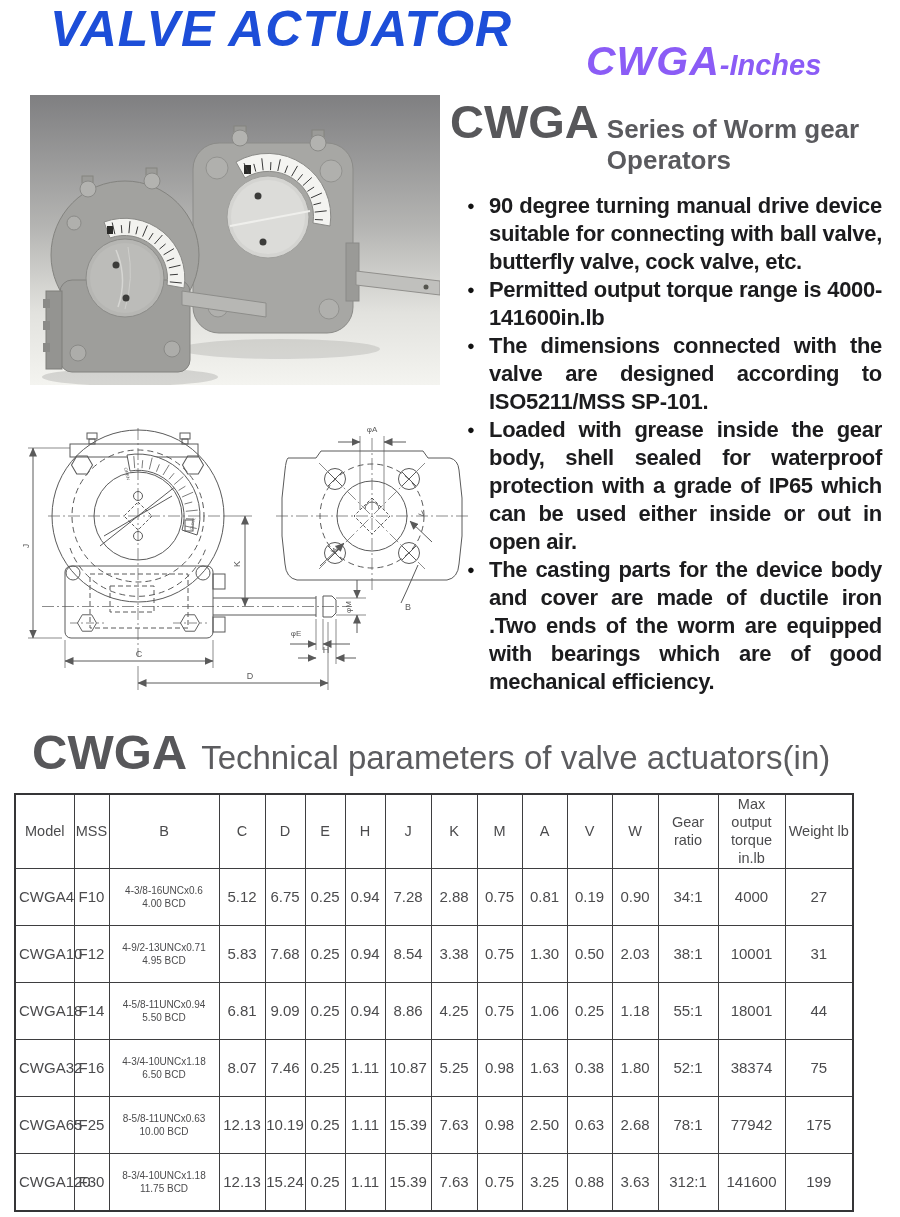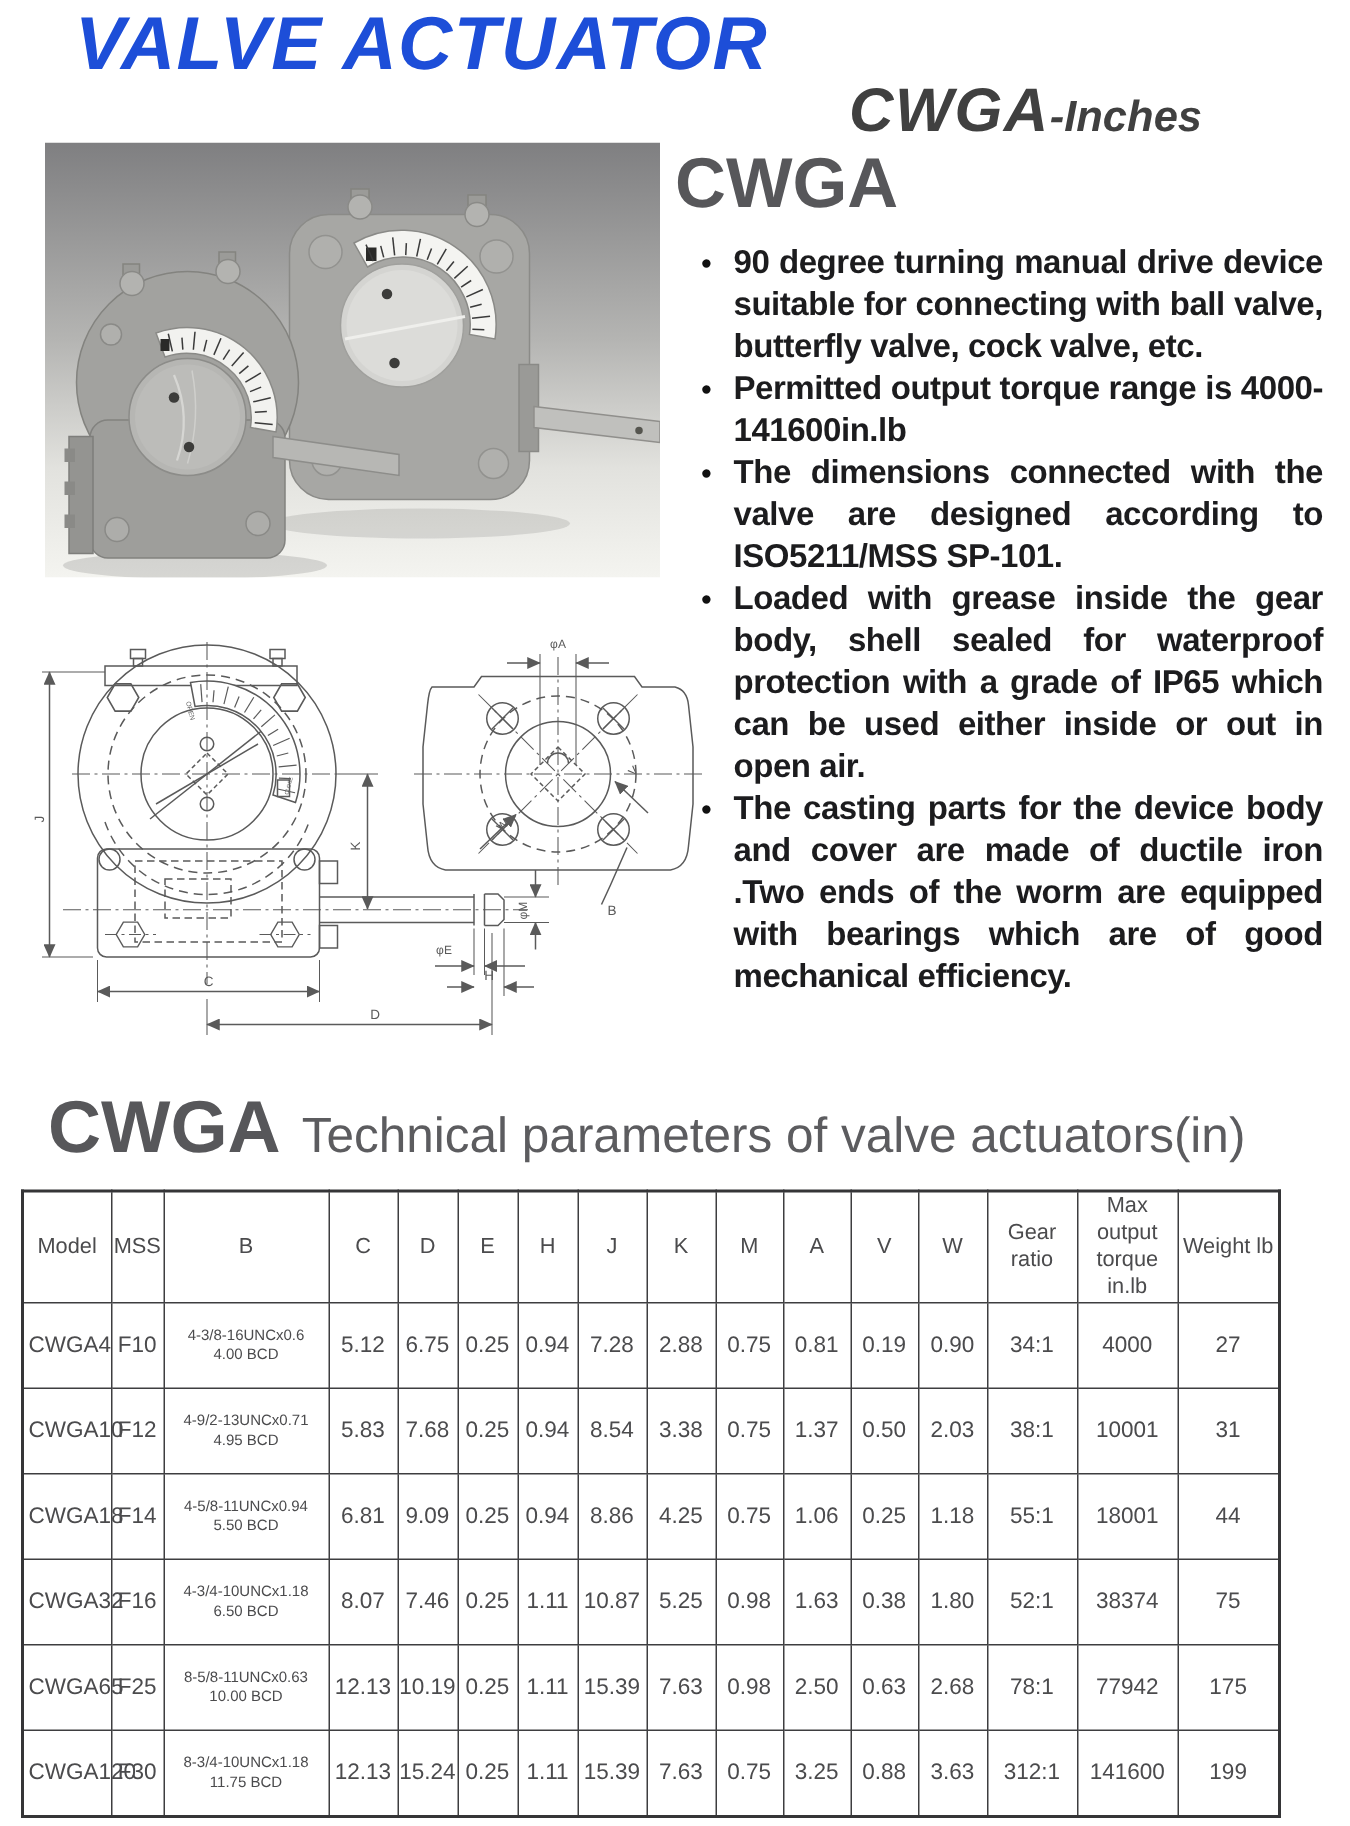--- a/index.html
+++ b/index.html
@@ -2,22 +2,22 @@
 <html><head>
 <meta charset="utf-8">
 <style>
   html,body{margin:0;padding:0;background:#fff;}
   .page{position:relative;width:900px;height:1217px;background:#fff;overflow:hidden;
         font-family:"Liberation Sans",sans-serif;}
 
   
   .main-title{position:absolute;left:50px;top:0px;font-size:50px;font-weight:bold;
               font-style:italic;color:#1d4ed8;letter-spacing:1px;white-space:nowrap;}
-  .subtitle{position:absolute;left:566px;top:38px;font-style:italic;font-weight:bold;
-            color:#404040;white-space:nowrap;margin-top:12px;}
+  .subtitle{position:absolute;left:586px;top:38px;font-style:italic;font-weight:bold;
+            color:#8b5cf6;white-space:nowrap;}
   .subtitle .big{font-size:41px;letter-spacing:1px;}
   .subtitle .small{font-size:29px;}
 
   
   .photo{position:absolute;left:30px;top:95px;width:410px;height:290px;}
 
   
   .intro{position:absolute;left:450px;top:98px;width:432px;}
   .intro-heading{display:flex;align-items:baseline;color:#57575a;margin:0;}
   .brand{font-size:47px;font-weight:bold;line-height:1;}
@@ -145,20 +145,21 @@
           <line x1="138.8" y1="172.9" x2="150.5" y2="170.2" stroke="#3a3a3a" stroke-width="1"></line>
           <line x1="139.9" y1="179.9" x2="147.9" y2="179.3" stroke="#3a3a3a" stroke-width="1"></line>
           <line x1="139.8" y1="186.9" x2="151.8" y2="188.0" stroke="#3a3a3a" stroke-width="1"></line>
         </g>
     </g>
   </svg>
 
   <div class="intro">
     <h2 class="intro-heading">
       <span class="brand">CWGA</span>
+      <span class="series-title">Series of Worm gear Operators</span>
     </h2>
     <ul class="features">
       <li class="feature">
         <span class="dot">●</span>
         <p>90 degree turning manual drive device suitable for connecting with ball valve, butterfly valve, cock valve, etc.</p>
       </li>
       <li class="feature">
         <span class="dot">●</span>
         <p>Permitted output torque range is 4000-141600in.lb</p>
       </li>
@@ -397,21 +398,21 @@
           <td>F12</td>
           <td>4-9/2-13UNCx0.71
 4.95 BCD</td>
           <td>5.83</td>
           <td>7.68</td>
           <td>0.25</td>
           <td>0.94</td>
           <td>8.54</td>
           <td>3.38</td>
           <td>0.75</td>
-          <td>1.37</td>
+          <td>1.30</td>
           <td>0.50</td>
           <td>2.03</td>
           <td>38:1</td>
           <td>10001</td>
           <td>31</td>
         </tr>
         <tr>
           <td>CWGA18</td>
           <td>F14</td>
           <td>4-5/8-11UNCx0.94

